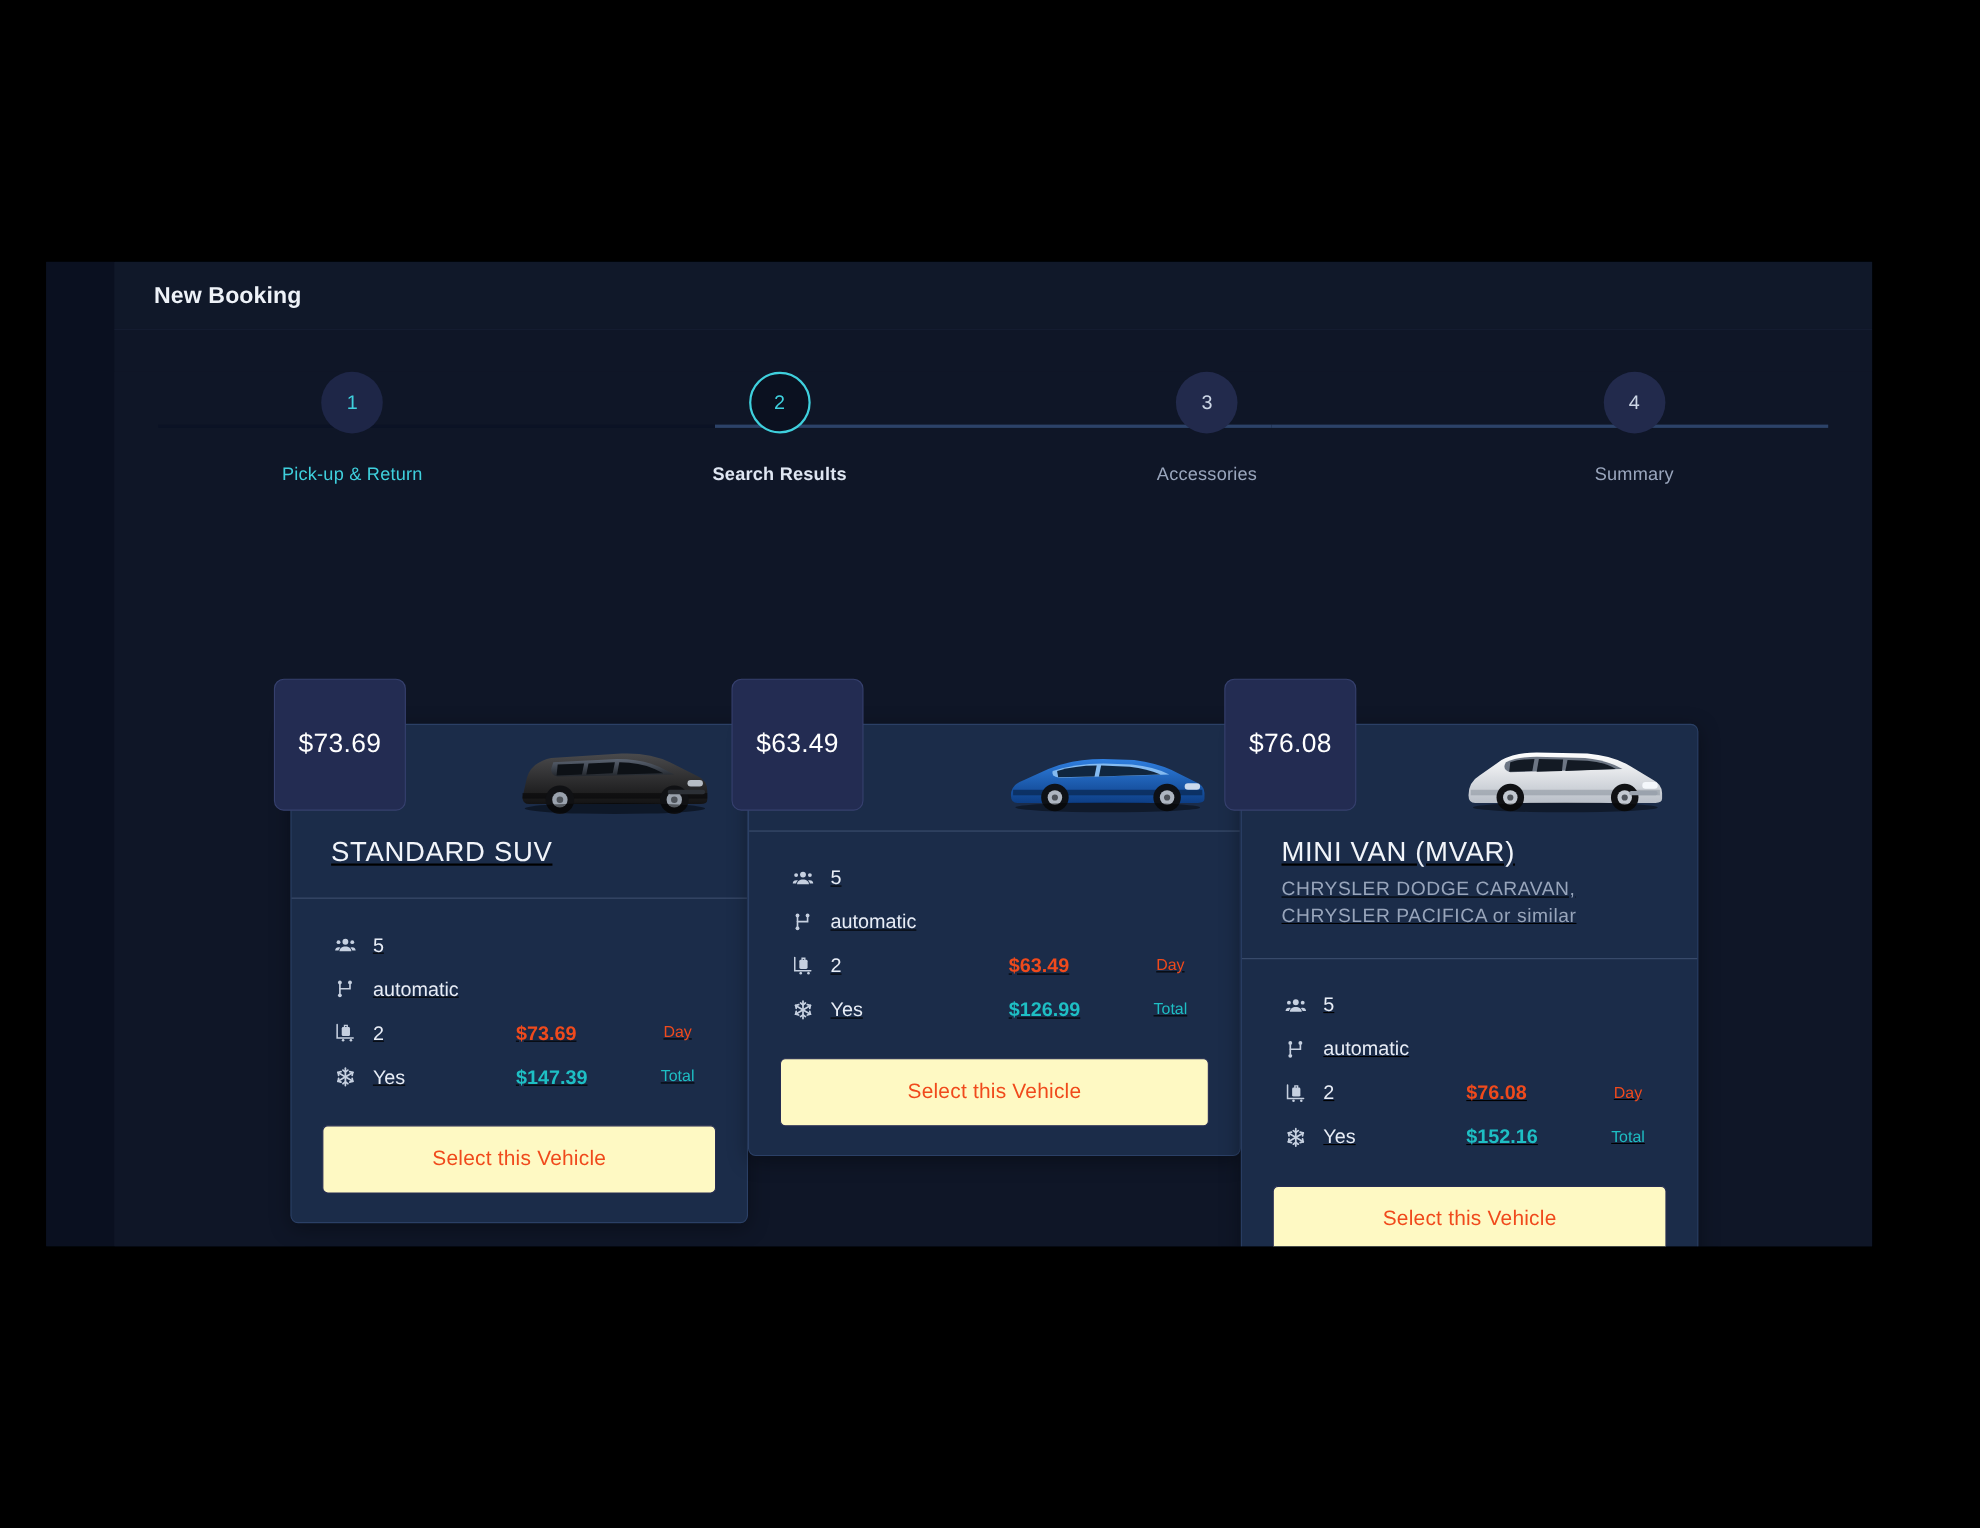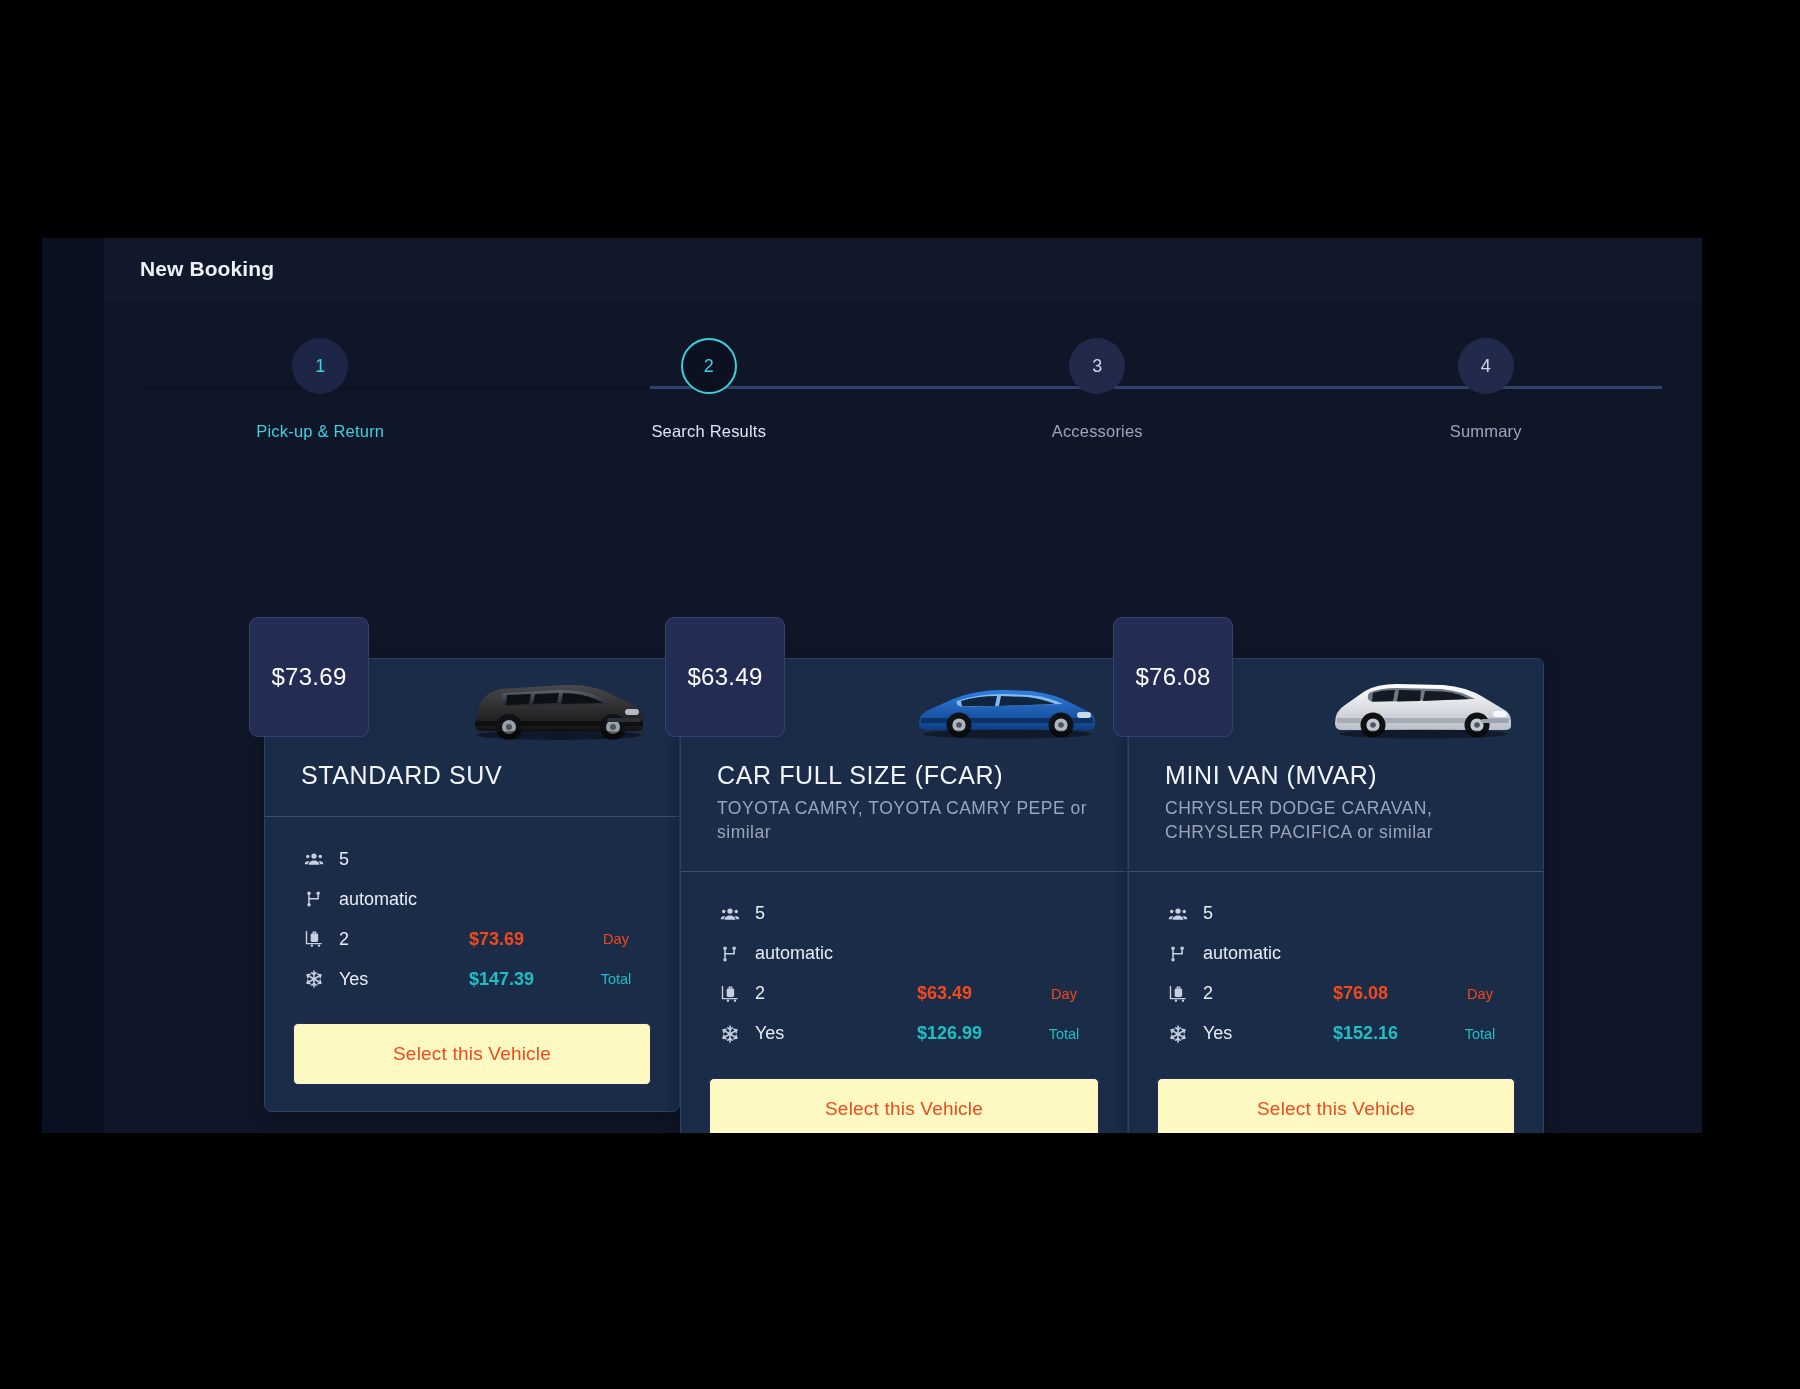--- a/index.html
+++ b/index.html
@@ -79,34 +79,34 @@
   }
   .step-bubble.done { background: #1e2647; color: #3fd0dd; }
   .step-bubble.current { background: #0b1120; color: #3fd0dd; border: 2px solid #3fd0dd; }
   .step-bubble.todo { background: #222a4c; color: #cdd6e6; }
   .step-label {
     margin-top: 28px;
     font-size: 16.5px;
     letter-spacing: .2px;
   }
   .step-label.done { color: #3fd0dd; }
-  .step-label.current { color: #dfe6f2; }
+  .step-label.current { color: #dfe6f2; font-weight: bold; }
   .step-label.todo { color: #9aa6bd; }
 
   
   .cards {
     position: absolute;
     left: 0; right: 0;
     top: 320px;
     display: flex;
     padding: 0 160px;
     gap: 0;
     justify-content: flex-start;
   }
-  .card-slot { width: 452px; position: relative; }
+  .card-slot { width: 452px; position: relative; text-decoration: underline; }
   .card {
     position: relative;
     background: #1b2c49;
     border: 1px solid #2b4066;
     border-radius: 7px;
     width: 416px;
     box-shadow: 0 4px 18px rgba(0,0,0,.35);
   }
   .card-slot:nth-child(1) .card { width: 416px; }
   .card-slot:nth-child(2) .card { width: 448px; }
@@ -370,24 +370,20 @@
                   <circle cx="54" cy="62" r="6.6" fill="#aeb6c1"></circle>
                   <circle cx="54" cy="62" r="2.8" fill="#4d5259"></circle>
                   <circle cx="156" cy="62" r="12.5" fill="#0e1116"></circle>
                   <circle cx="156" cy="62" r="6.6" fill="#aeb6c1"></circle>
                   <circle cx="156" cy="62" r="2.8" fill="#4d5259"></circle>
                   <rect x="172" y="49" width="14" height="6" rx="3" fill="#dfe8f3" opacity=".9"></rect>
                   <ellipse cx="102" cy="71" rx="84" ry="4.5" fill="#000" opacity=".4"></ellipse>
                 </svg>
               </div>
             </div>
-            <div class="card-titles">
-              <div class="card-title">CAR FULL SIZE (FCAR)</div>
-              <div class="card-sub">TOYOTA CAMRY, TOYOTA CAMRY PEPE or similar</div>
-            </div>
             <div class="divider"></div>
             <div class="specs">
 
               <div class="spec-row">
                 <span class="spec-ico">
                   <svg viewBox="0 0 24 24" width="20" height="20" fill="currentColor">
                     <circle cx="12" cy="8.5" r="3.2"></circle>
                     <path d="M5.5 19c0-3.3 2.9-5.2 6.5-5.2s6.5 1.9 6.5 5.2z"></path>
                     <circle cx="4.5" cy="9" r="2.1"></circle>
                       <circle cx="19.5" cy="9" r="2.1"></circle>

